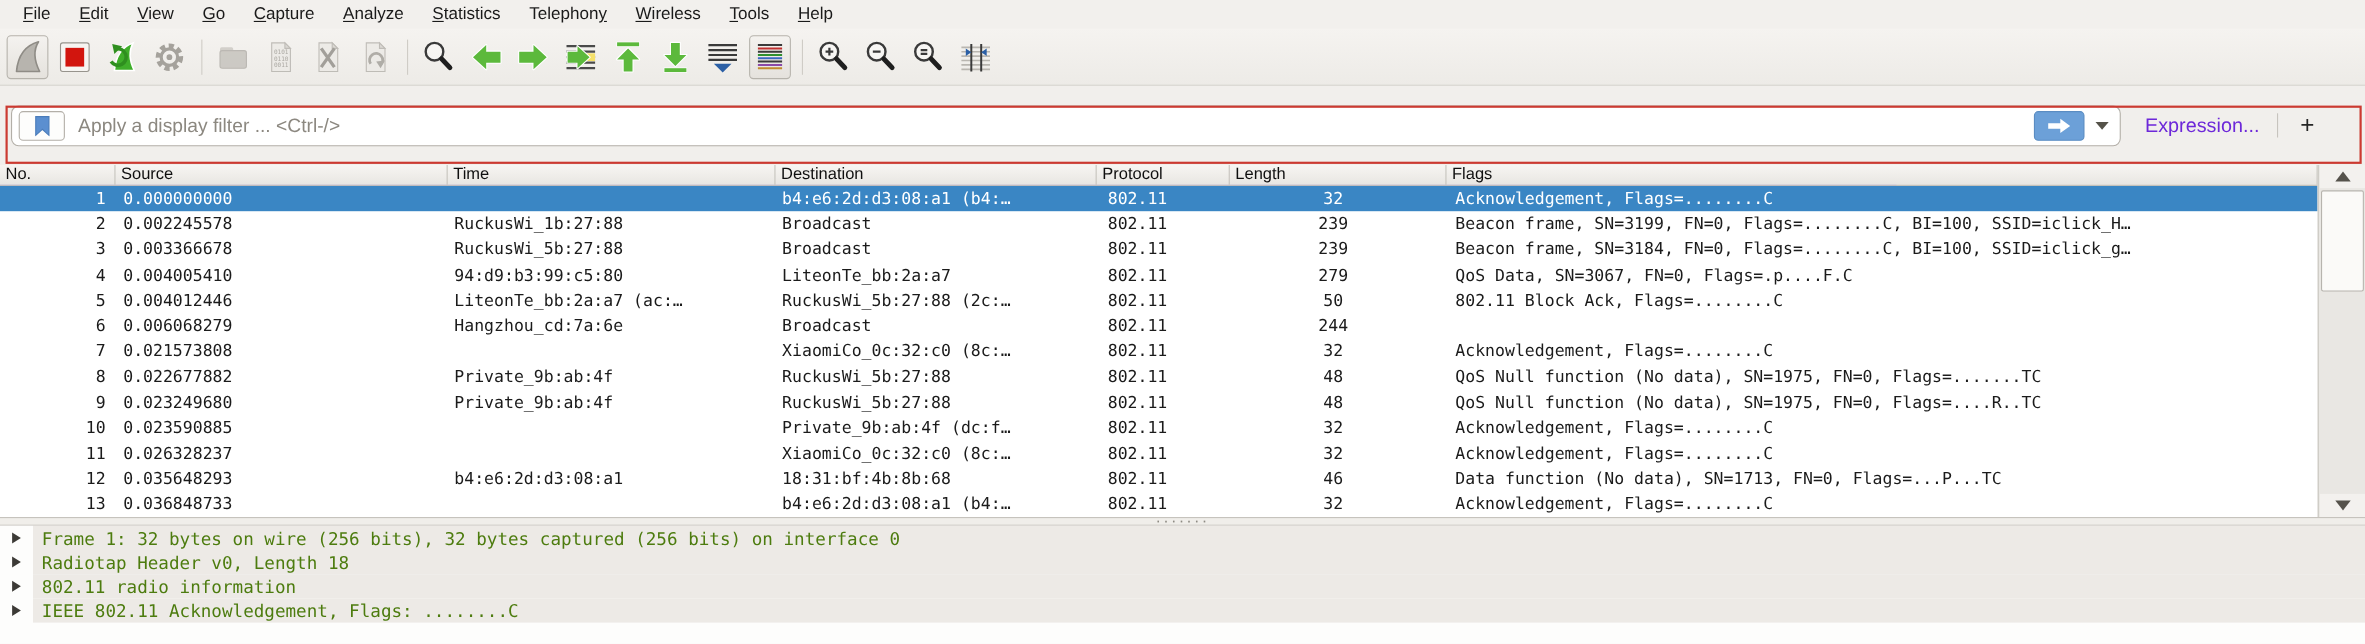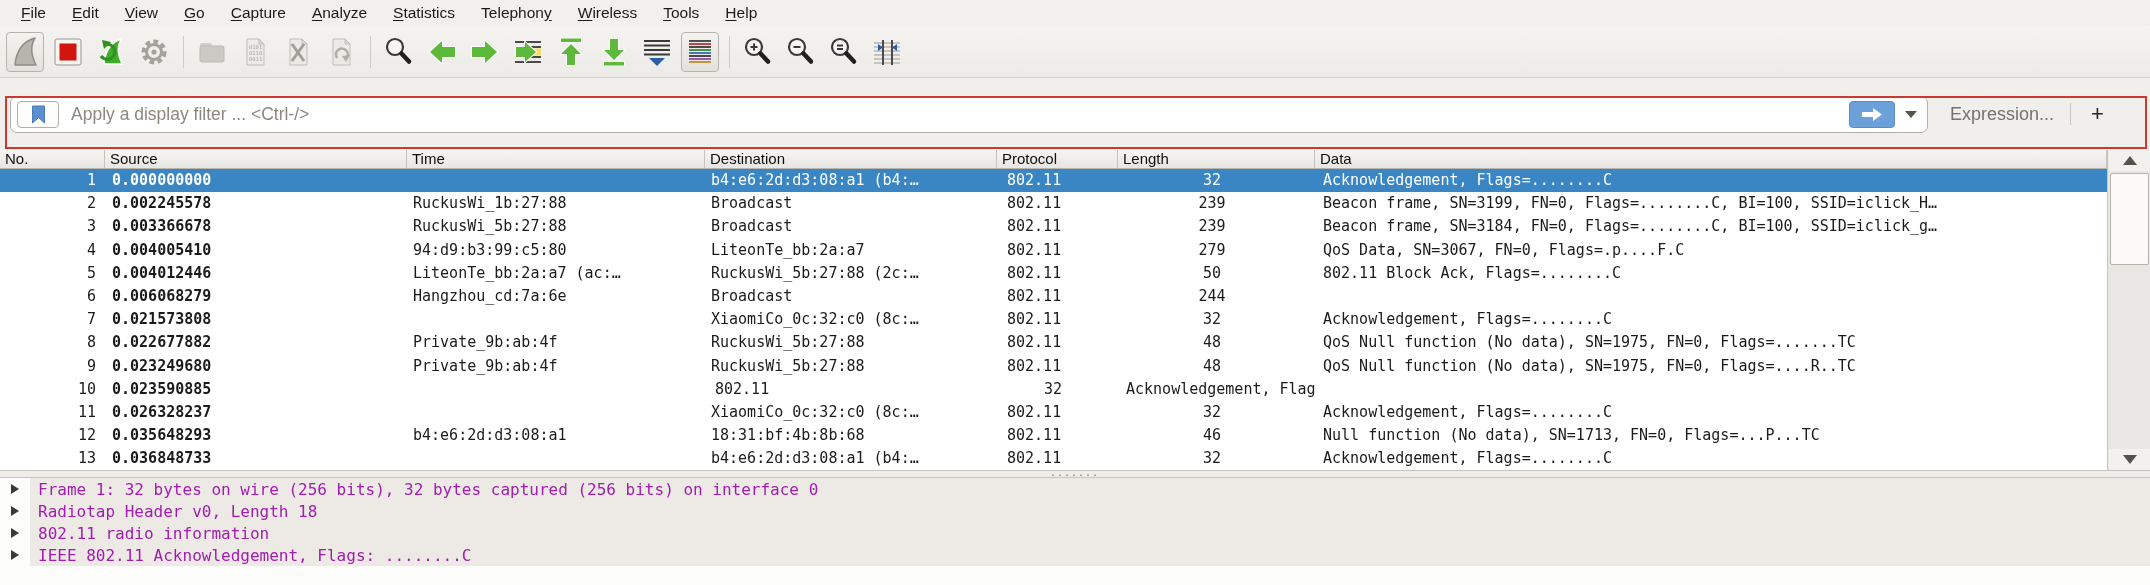--- a/index.html
+++ b/index.html
@@ -48,21 +48,21 @@
   }
   .filter-placeholder { flex:1; font-size:17.5px; color:#8c8880; white-space:nowrap; overflow:hidden; }
   .apply-btn {
     width:46px; height:27px; border-radius:4px; background:#6ca0d8; border:1px solid #5a8cc2;
     display:flex; align-items:center; justify-content:center; margin-right:10px; flex:none;
   }
   .filter-caret {
     width:0; height:0; border-left:6px solid transparent; border-right:6px solid transparent;
     border-top:7px solid #555249; margin-right:2px; flex:none;
   }
-  .expression-btn { font-size:18px; color:#737373; margin-left:16px; white-space:nowrap; padding:4px 6px; }
+  .expression-btn { font-size:18px; color:#6d28d9; margin-left:16px; white-space:nowrap; padding:4px 6px; }
   .fb-vsep { width:1px; height:22px; background:#c7c4be; margin:0 10px; }
   .plus-btn { font-size:22px; color:#262626; padding:2px 10px; }
   .red-annotation {
     position:absolute; left:5px; top:96px; width:2142px; height:53px;
     border:2px solid #cb3a31; pointer-events:none; z-index:50;
   }
   
   .packet-area { position:absolute; left:0; top:150px; width:1724px; height:320px; background:#c4b5fd; }
   .pl-grid { display:grid; grid-template-columns:105px 302px 298px 292px 121px 197px 1fr; }
   .pl-header {
@@ -72,21 +72,21 @@
   }
   .hcell { border-right:1px solid #c6c3bd; padding-left:5px; line-height:18px; white-space:nowrap; overflow:hidden; }
   .pl-body {
     position:absolute; left:0; top:19px; width:2107px; height:301px; overflow:hidden;
     font-family:"DejaVu Sans Mono", monospace; font-size:15px; background:#ffffff;
   }
   .pl-row { height:23.2px; line-height:23.2px; color:#1b1b1b; }
   .pl-row.selected { background:#3a86c4; color:#ffffff; }
   .cell { white-space:pre; overflow:hidden; }
   .c-no   { text-align:right; padding-right:9px; }
-  .c-time { padding-left:7px;font-weight:bold; }
+  .c-time { padding-left:7px; }
   .c-src  { padding-left:6px; }
   .c-dst  { padding-left:6px; }
   .c-proto{ padding-left:10px; }
   .c-len  { text-align:center; padding-right:9px; }
   .c-info { padding-left:8px; }
   
   .vscroll {
     position:absolute; left:2107px; top:0; width:43px; height:320px;
     background:#e9e7e3; border-left:1px solid #c9c6c0;
   }
@@ -102,21 +102,21 @@
   .splitter {
     position:absolute; left:0; top:470px; width:2150px; height:8px;
     background:#f0eeea; border-top:1px solid #c6c3bd; border-bottom:1px solid #c6c3bd;
     display:flex; align-items:center; justify-content:center;
   }
   .grip { height:8px; display:flex; align-items:center; }
   .grip::before { content:"·······"; color:#8d8a82; font-size:15px; letter-spacing:2px; line-height:4px; }
   
   .details {
     position:absolute; left:0; top:478px; width:2150px; height:107px; background:#fdfdfc;
-    font-family:"DejaVu Sans Mono", monospace; font-size:16px; color:#a21caf;
+    font-family:"DejaVu Sans Mono", monospace; font-size:16px; color:#4d7c0f;
   }
   .detail-row { display:flex; height:22px; align-items:stretch; }
   .d-tri { width:30px; display:flex; align-items:center; justify-content:center; background:#fdfdfc; flex:none; }
   .d-tri::before { content:""; width:0; height:0; border-top:5px solid transparent; border-bottom:5px solid transparent; border-left:8px solid #3c3a36; }
   .d-text { flex:1; background:#edeae6; display:flex; align-items:center; padding-left:8px; white-space:pre; overflow:hidden; }
 </style>
 </head>
 <body>
 
 <div class="app">
@@ -366,21 +366,21 @@
   <div class="red-annotation"></div>
 
   <div class="packet-area">
     <div class="pl-header pl-grid" id="plheader">
         <div class="hcell">No.</div>
         <div class="hcell">Source</div>
         <div class="hcell">Time</div>
         <div class="hcell">Destination</div>
         <div class="hcell">Protocol</div>
         <div class="hcell">Length</div>
-        <div class="hcell">Data</div>
+        <div class="hcell">Flags</div>
       </div>
     <div class="pl-body" id="plbody">
         <div class="pl-row pl-grid selected">
           <div class="cell c-no">1</div>
           <div class="cell c-time">0.000000000</div>
           <div class="cell c-src"></div>
           <div class="cell c-dst">b4:e6:2d:d3:08:a1 (b4:…</div>
           <div class="cell c-proto">802.11</div>
           <div class="cell c-len">32</div>
           <div class="cell c-info">Acknowledgement, Flags=........C</div>
@@ -453,41 +453,42 @@
           <div class="cell c-src">Private_9b:ab:4f</div>
           <div class="cell c-dst">RuckusWi_5b:27:88</div>
           <div class="cell c-proto">802.11</div>
           <div class="cell c-len">48</div>
           <div class="cell c-info">QoS Null function (No data), SN=1975, FN=0, Flags=....R..TC</div>
         </div>
         <div class="pl-row pl-grid">
           <div class="cell c-no">10</div>
           <div class="cell c-time">0.023590885</div>
           <div class="cell c-src"></div>
+          <div class="cell c-dst">Private_9b:ab:4f (dc:f…</div>
           <div class="cell c-proto">802.11</div>
           <div class="cell c-len">32</div>
           <div class="cell c-info">Acknowledgement, Flags=........C</div>
         </div>
         <div class="pl-row pl-grid">
           <div class="cell c-no">11</div>
           <div class="cell c-time">0.026328237</div>
           <div class="cell c-src"></div>
           <div class="cell c-dst">XiaomiCo_0c:32:c0 (8c:…</div>
           <div class="cell c-proto">802.11</div>
           <div class="cell c-len">32</div>
           <div class="cell c-info">Acknowledgement, Flags=........C</div>
         </div>
         <div class="pl-row pl-grid">
           <div class="cell c-no">12</div>
           <div class="cell c-time">0.035648293</div>
           <div class="cell c-src">b4:e6:2d:d3:08:a1</div>
           <div class="cell c-dst">18:31:bf:4b:8b:68</div>
           <div class="cell c-proto">802.11</div>
           <div class="cell c-len">46</div>
-          <div class="cell c-info">Null function (No data), SN=1713, FN=0, Flags=...P...TC</div>
+          <div class="cell c-info">Data function (No data), SN=1713, FN=0, Flags=...P...TC</div>
         </div>
         <div class="pl-row pl-grid">
           <div class="cell c-no">13</div>
           <div class="cell c-time">0.036848733</div>
           <div class="cell c-src"></div>
           <div class="cell c-dst">b4:e6:2d:d3:08:a1 (b4:…</div>
           <div class="cell c-proto">802.11</div>
           <div class="cell c-len">32</div>
           <div class="cell c-info">Acknowledgement, Flags=........C</div>
         </div>

